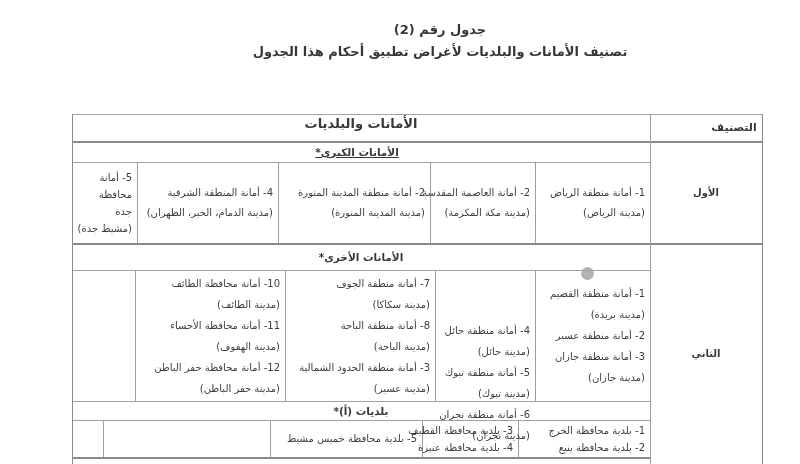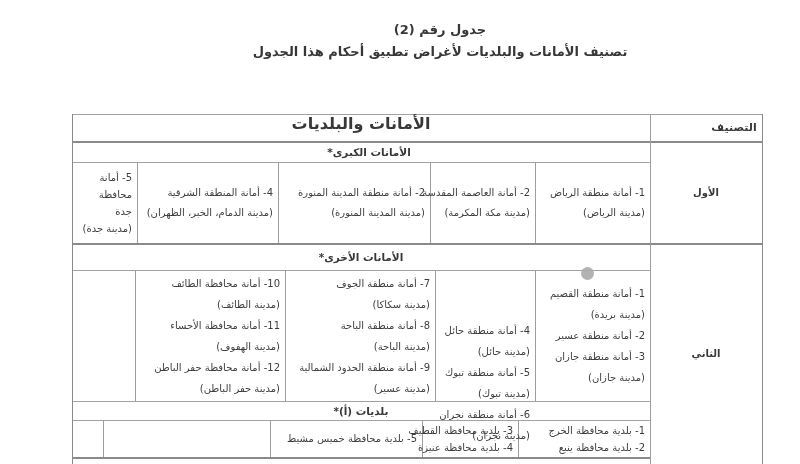--- a/index.html
+++ b/index.html
@@ -72,26 +72,26 @@
     <div class="vl" style="left:535px;top:270px;height:131px;"></div>
     <div class="vl" style="left:435px;top:270px;height:131px;"></div>
     <div class="vl" style="left:285px;top:270px;height:131px;"></div>
     <div class="vl" style="left:135px;top:270px;height:131px;"></div>
     <div class="vl" style="left:518px;top:420px;height:37px;"></div>
     <div class="vl" style="left:422px;top:420px;height:37px;"></div>
     <div class="vl" style="left:270px;top:420px;height:37px;"></div>
     <div class="vl" style="left:103px;top:420px;height:37px;"></div>
 
     <div class="band" style="left:650px;top:114px;width:112px;height:27px;font-size:11px;margin-left:28px;">التصنيف</div>
-    <div class="band" style="left:72px;top:114px;width:578px;height:18px;font-size:16px;text-align:center;">الأمانات والبلديات</div>
+    <div class="band" style="left:72px;top:114px;width:578px;height:18px;font-size:13px;text-align:center;">الأمانات والبلديات</div>
 
     <div class="class-label" style="left:650px;top:141px;width:112px;height:102px;">الأول</div>
     <div class="class-label" style="left:650px;top:243px;width:112px;height:221px;">الثاني</div>
 
-    <div class="band" style="left:80px;top:141px;width:578px;height:21px;">الأمانات الكبرى*</div>
+    <div class="band" style="left:68px;top:141px;width:578px;height:21px;text-decoration:underline;">الأمانات الكبرى*</div>
     <div class="band" style="left:72px;top:243px;width:578px;height:27px;">الأمانات الأخرى*</div>
     <div class="band" style="left:72px;top:401px;width:578px;height:19px;">بلديات (أ)*</div>
 
     <div class="cell" style="left:535px;top:162px;width:115px;height:81px;">
         <div>1- أمانة منطقة الرياض</div>
         <div>(مدينة الرياض)</div>
       </div>
     <div class="cell" style="left:430px;top:162px;width:105px;height:81px;">
         <div>2- أمانة العاصمة المقدسة</div>
         <div>(مدينة مكة المكرمة)</div>
@@ -101,21 +101,21 @@
         <div>(مدينة المدينة المنورة)</div>
       </div>
     <div class="cell" style="left:137px;top:162px;width:141px;height:81px;">
         <div>4- أمانة المنطقة الشرقية</div>
         <div>(مدينة الدمام، الخبر، الظهران)</div>
       </div>
     <div class="cell lh17" style="left:72px;top:162px;width:65px;height:81px;">
         <div>5- أمانة</div>
         <div>محافظة</div>
         <div>جدة</div>
-        <div>(مدينة جدة)</div>
+        <div>(مشيط جدة)</div>
       </div>
 
     <div class="cell lh21" style="left:535px;top:270px;width:115px;height:131px;">
         <div>1- أمانة منطقة القصيم</div>
         <div>(مدينة بريدة)</div>
         <div>2- أمانة منطقة عسير</div>
         <div>3- أمانة منطقة جازان</div>
         <div>(مدينة جازان)</div>
       </div>
     <div class="cell lh21" style="left:435px;top:270px;width:100px;height:131px;margin-top:47px;">
@@ -124,21 +124,21 @@
         <div>5- أمانة منطقة تبوك</div>
         <div>(مدينة تبوك)</div>
         <div>6- أمانة منطقة نجران</div>
         <div>(مدينة نجران)</div>
       </div>
     <div class="cell lh21" style="left:285px;top:270px;width:150px;height:131px;">
         <div>7- أمانة منطقة الجوف</div>
         <div>(مدينة سكاكا)</div>
         <div>8- أمانة منطقة الباحة</div>
         <div>(مدينة الباحة)</div>
-        <div>9- أمانة منطقة الحدود الشمالية</div>
+        <div>3- أمانة منطقة الحدود الشمالية</div>
         <div>(مدينة عسير)</div>
       </div>
     <div class="cell lh21" style="left:135px;top:270px;width:150px;height:131px;">
         <div>10- أمانة محافظة الطائف</div>
         <div>(مدينة الطائف)</div>
         <div>11- أمانة محافظة الأحساء</div>
         <div>(مدينة الهفوف)</div>
         <div>12- أمانة محافظة حفر الباطن</div>
         <div>(مدينة حفر الباطن)</div>
       </div>

